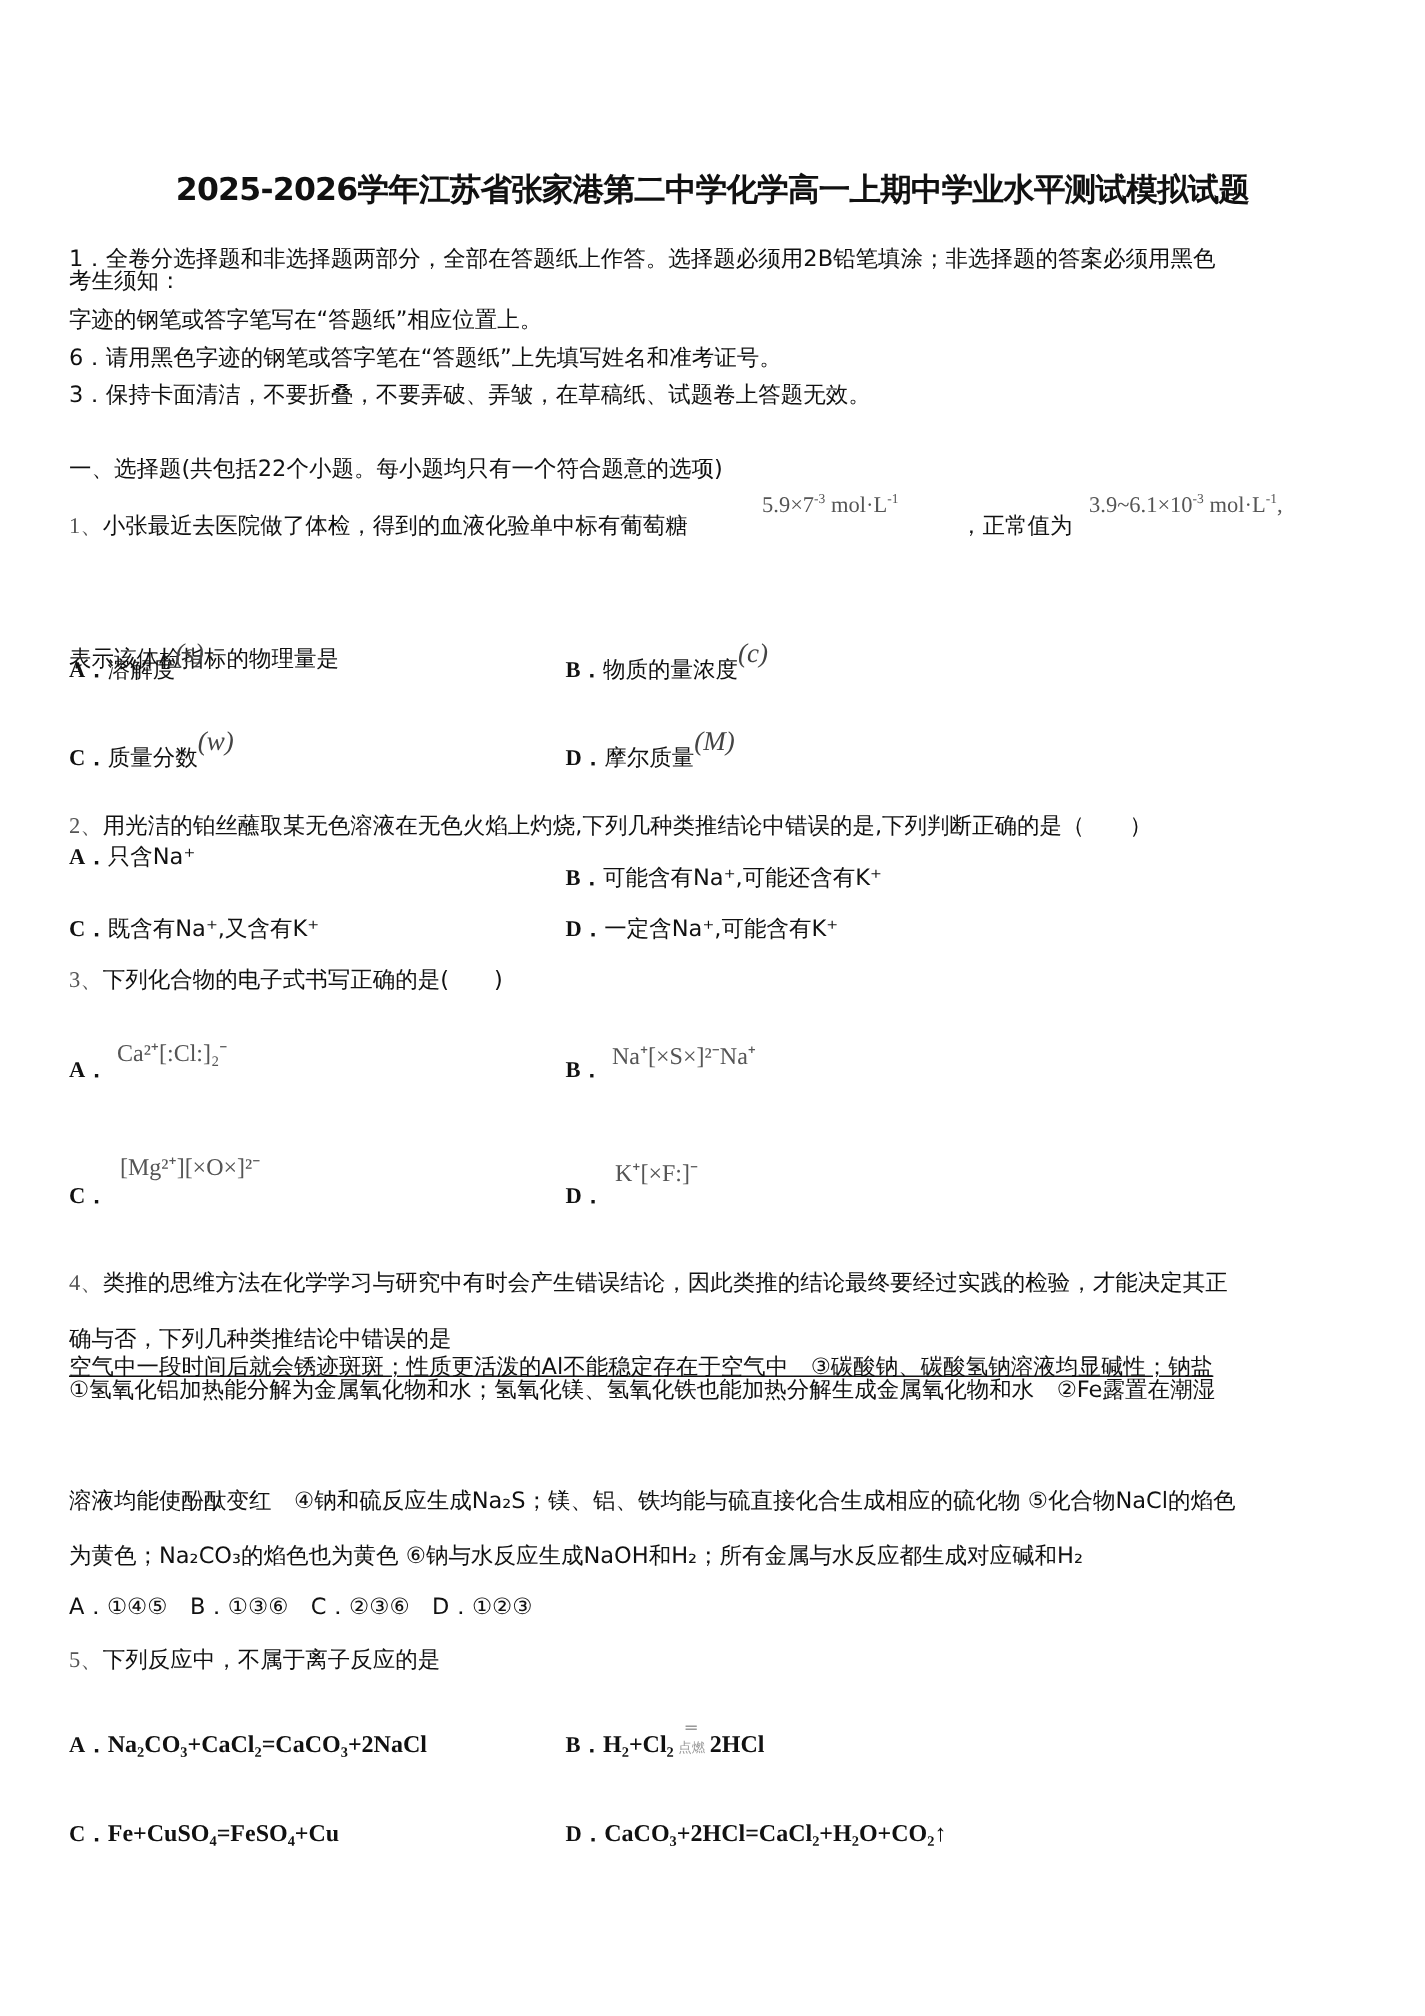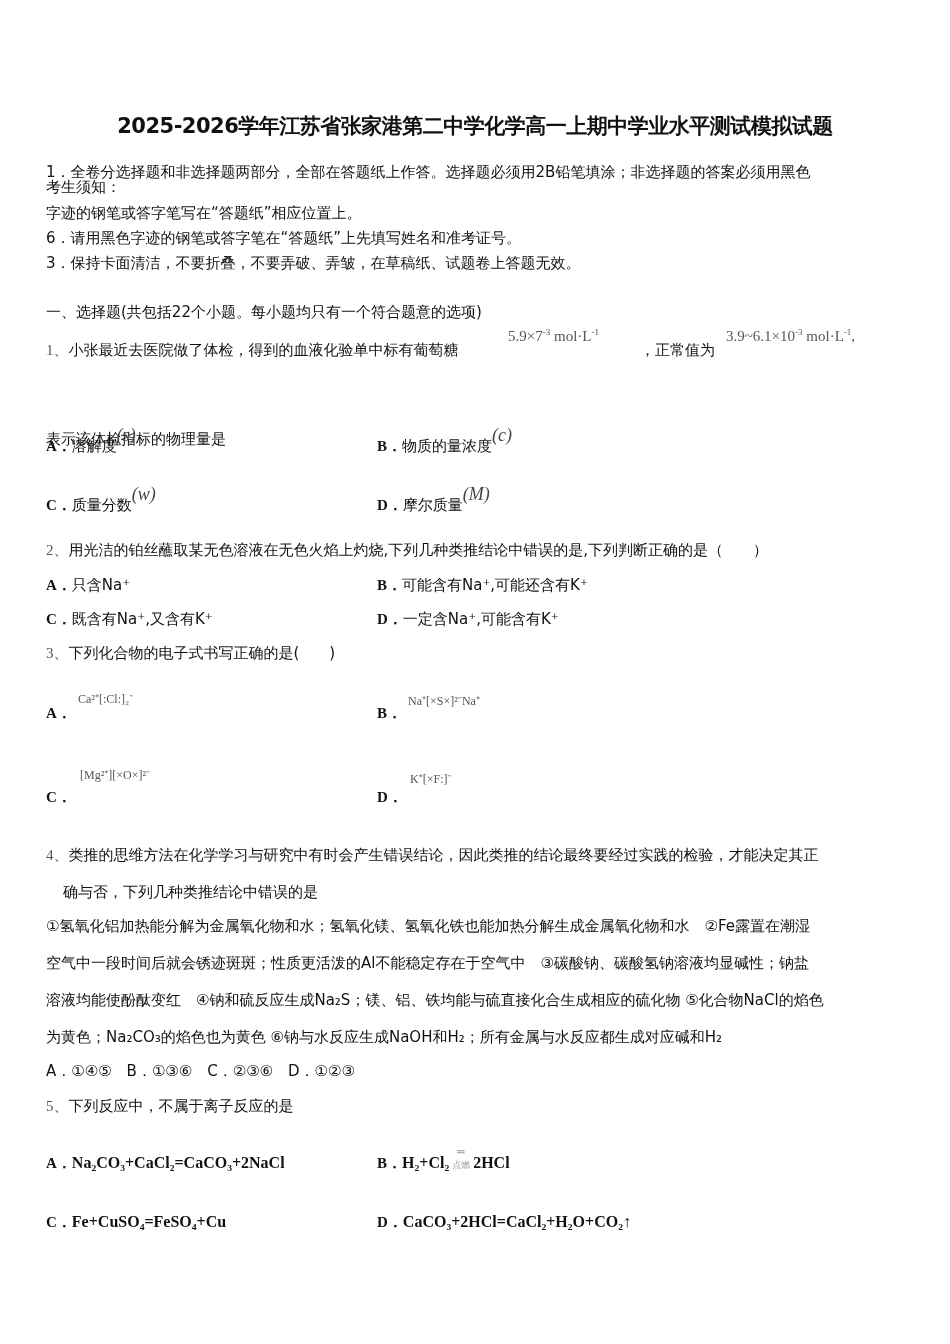--- a/index.html
+++ b/index.html
@@ -12,21 +12,21 @@
     left: 0; width: 950px; top: 112px; text-align: center;
     font-family: "DejaVu Sans", sans-serif; font-weight: bold; font-size: 21px; letter-spacing: -0.5px;
   }
   .t { font-size: 15px; line-height: 20px; }
   .serif { font-family: "Liberation Serif", serif; }
   .grey { color: #555; }
   .formula { font-family: "Liberation Serif", serif; color: #555; font-size: 15px; }
   .formula sup, .formula sub { font-size: 9px; }
   .opt-label { font-family: "Liberation Serif", serif; font-weight: bold; font-size: 15px; }
   .var { font-family: "Liberation Serif", serif; font-style: italic; color: #444; font-size: 18px; }
-  .elec { font-family: "Liberation Serif", serif; color: #555; font-size: 12px; }
+  .elec { font-family: "Liberation Serif", serif; color: #555; font-size: 16px; }
   .eq { font-family: "Liberation Serif", serif; font-weight: bold; font-size: 16px; }
   .cond { font-size: 9px; color: #999; display: inline-block; position: relative; margin: 0 3px; }
   .cond .bar { position: absolute; top: -14px; left: 5px; font-size: 12px; color: #999; }
 </style>
 </head>
 <body>
 
 <div class="abs title">2025-2026学年江苏省张家港第二中学化学高一上期中学业水平测试模拟试题</div>
 
 <div class="abs t" style="left:46px; top:152px;margin-top:25px;">考生须知：</div>
@@ -58,21 +58,21 @@
 <div class="abs t" style="left:46px; top:494px;">
   <span class="opt-label">C．</span><span>质量分数</span><span class="var" style="position:relative; top:-10px;">(w)</span>
 </div>
 <div class="abs t" style="left:377px; top:494px;">
   <span class="opt-label">D．</span><span>摩尔质量</span><span class="var" style="position:relative; top:-10px;">(M)</span>
 </div>
 
 <div class="abs t" style="left:46px; top:540px;">
   <span class="grey serif">2、</span><span>用光洁的铂丝蘸取某无色溶液在无色火焰上灼烧,下列几种类推结论中错误的是,下列判断正确的是（　　）</span>
 </div>
-<div class="abs t" style="left:46px; top:575px;">
+<div class="abs t" style="left:46px; top:561px;">
   <span class="opt-label">A．</span><span>只含Na⁺</span>
 </div>
 <div class="abs t" style="left:377px; top:575px;">
   <span class="opt-label">B．</span><span>可能含有Na⁺,可能还含有K⁺</span>
 </div>
 <div class="abs t" style="left:46px; top:609px;">
   <span class="opt-label">C．</span><span>既含有Na⁺,又含有K⁺</span>
 </div>
 <div class="abs t" style="left:377px; top:609px;">
   <span class="opt-label">D．</span><span>一定含Na⁺,可能含有K⁺</span>
@@ -94,23 +94,23 @@
 </div>
 <div class="abs elec" style="left:80px; top:766px;">[Mg²⁺][×O×]²⁻</div>
 <div class="abs t" style="left:377px; top:787px;">
   <span class="opt-label">D．</span>
 </div>
 <div class="abs elec" style="left:410px; top:770px;">K⁺[×F:]⁻</div>
 
 <div class="abs t" style="left:46px; top:845px;">
   <span class="grey serif">4、</span><span>类推的思维方法在化学学习与研究中有时会产生错误结论，因此类推的结论最终要经过实践的检验，才能决定其正</span>
 </div>
-<div class="abs t" style="left:63px; top:882px;">确与否，下列几种类推结论中错误的是</div>
+<div class="abs t" style="left:46px; top:882px;">确与否，下列几种类推结论中错误的是</div>
 <div class="abs t" style="left:46px; top:916px;">①氢氧化铝加热能分解为金属氧化物和水；氢氧化镁、氢氧化铁也能加热分解生成金属氧化物和水　②Fe露置在潮湿</div>
-<div class="abs t" style="left:46px; top:953px;">空气中一段时间后就会锈迹斑斑；性质更活泼的Al不能稳定存在于空气中　③碳酸钠、碳酸氢钠溶液均显碱性；钠盐</div>
+<div class="abs t" style="left:46px; top:901px;text-decoration:underline;">空气中一段时间后就会锈迹斑斑；性质更活泼的Al不能稳定存在于空气中　③碳酸钠、碳酸氢钠溶液均显碱性；钠盐</div>
 <div class="abs t" style="left:46px; top:990px;">溶液均能使酚酞变红　④钠和硫反应生成Na₂S；镁、铝、铁均能与硫直接化合生成相应的硫化物 ⑤化合物NaCl的焰色</div>
 <div class="abs t" style="left:46px; top:1027px;">为黄色；Na₂CO₃的焰色也为黄色 ⑥钠与水反应生成NaOH和H₂；所有金属与水反应都生成对应碱和H₂</div>
 <div class="abs t" style="left:46px; top:1061px;">A．①④⑤　B．①③⑥　C．②③⑥　D．①②③</div>
 
 <div class="abs t" style="left:46px; top:1096px;">
   <span class="grey serif">5、</span><span>下列反应中，不属于离子反应的是</span>
 </div>
 <div class="abs" style="left:46px; top:1153px;">
   <span class="opt-label">A．</span><span class="eq">Na₂CO₃+CaCl₂=CaCO₃+2NaCl</span>
 </div>

